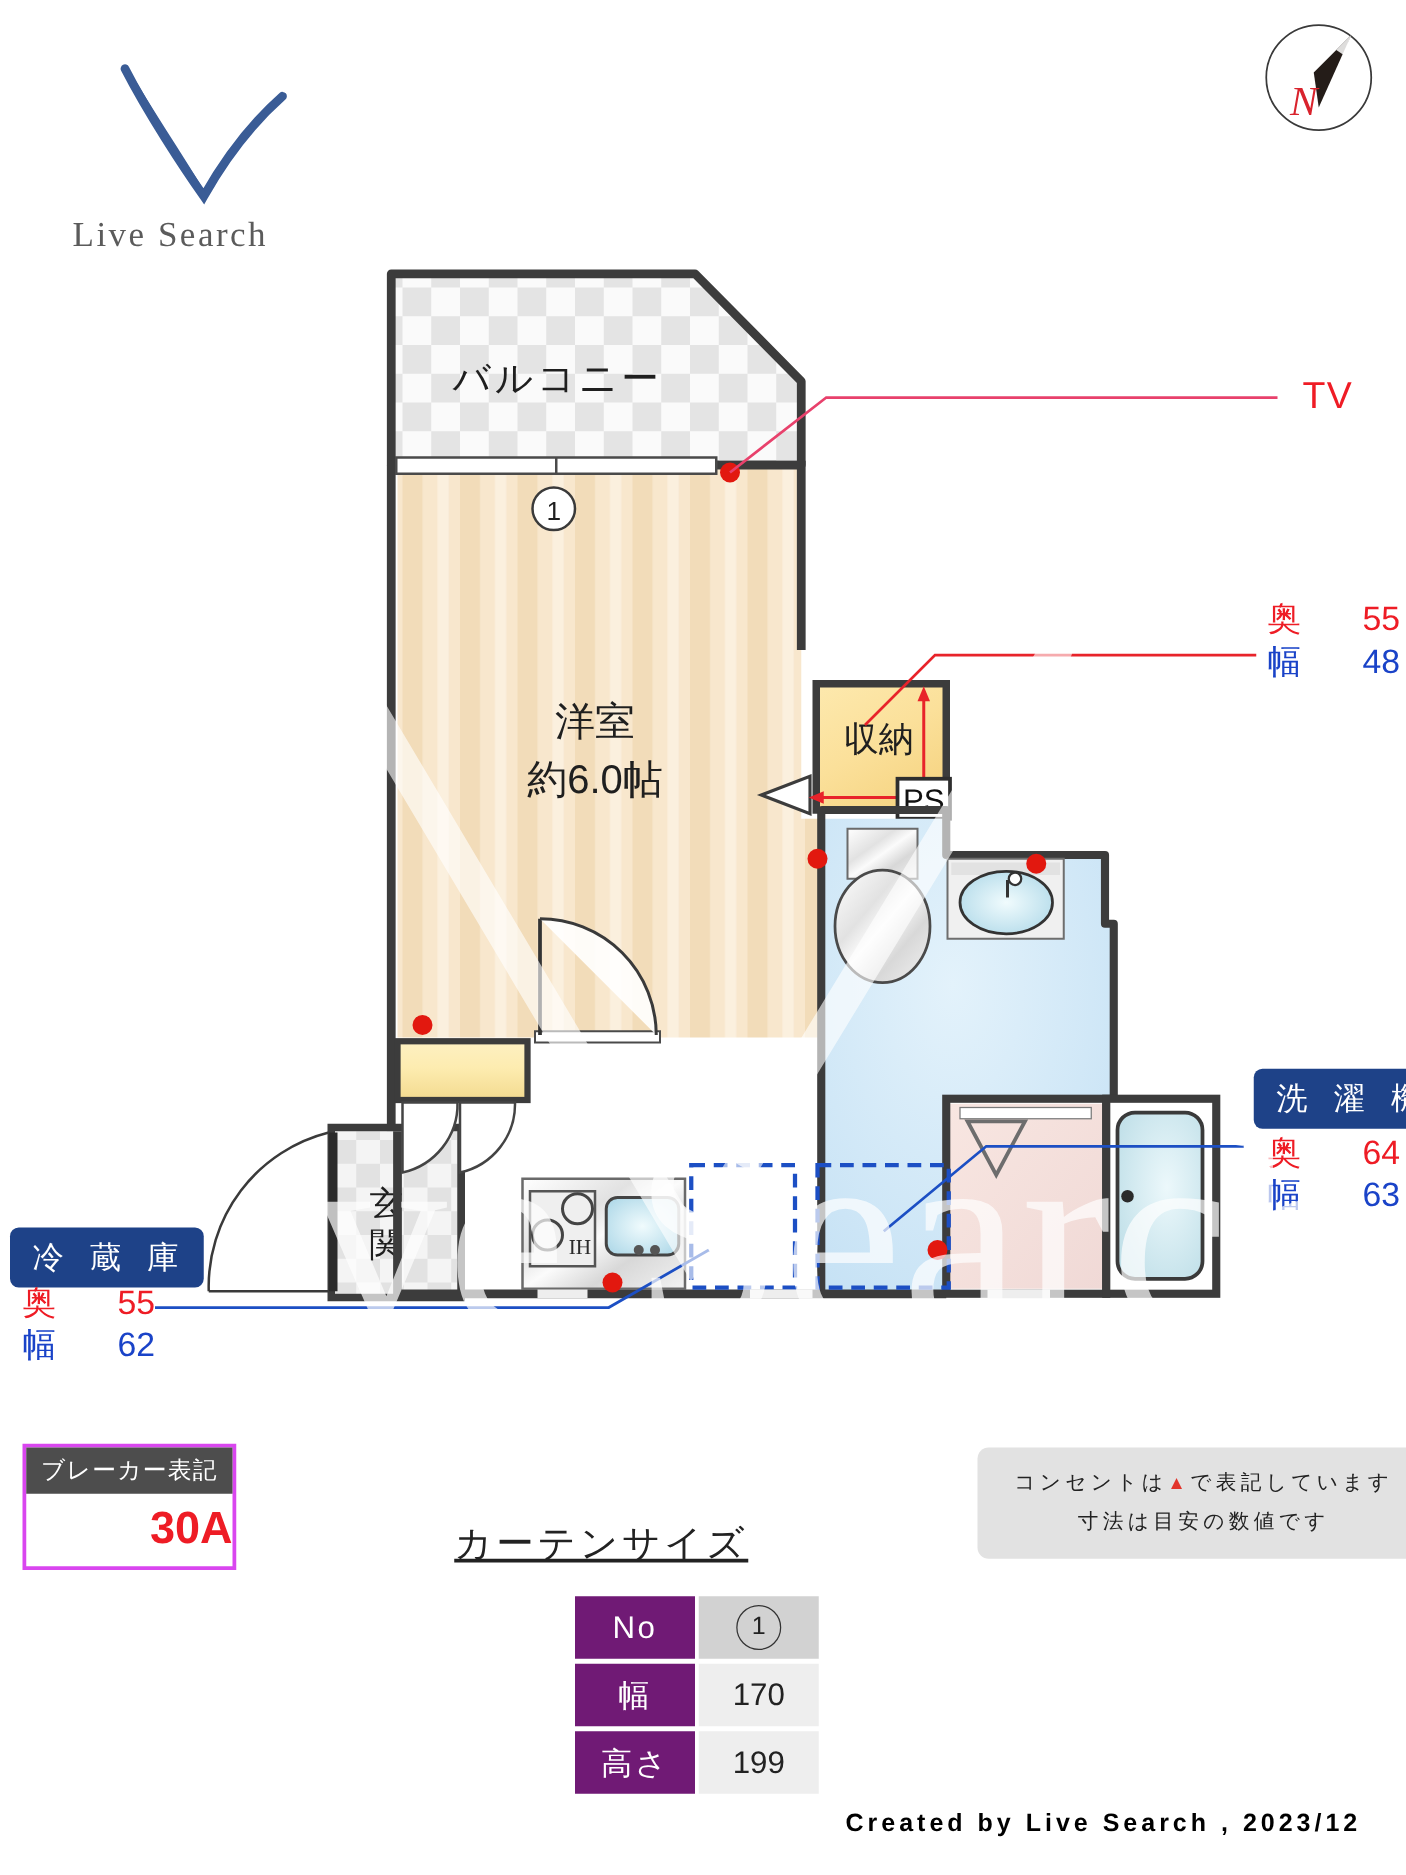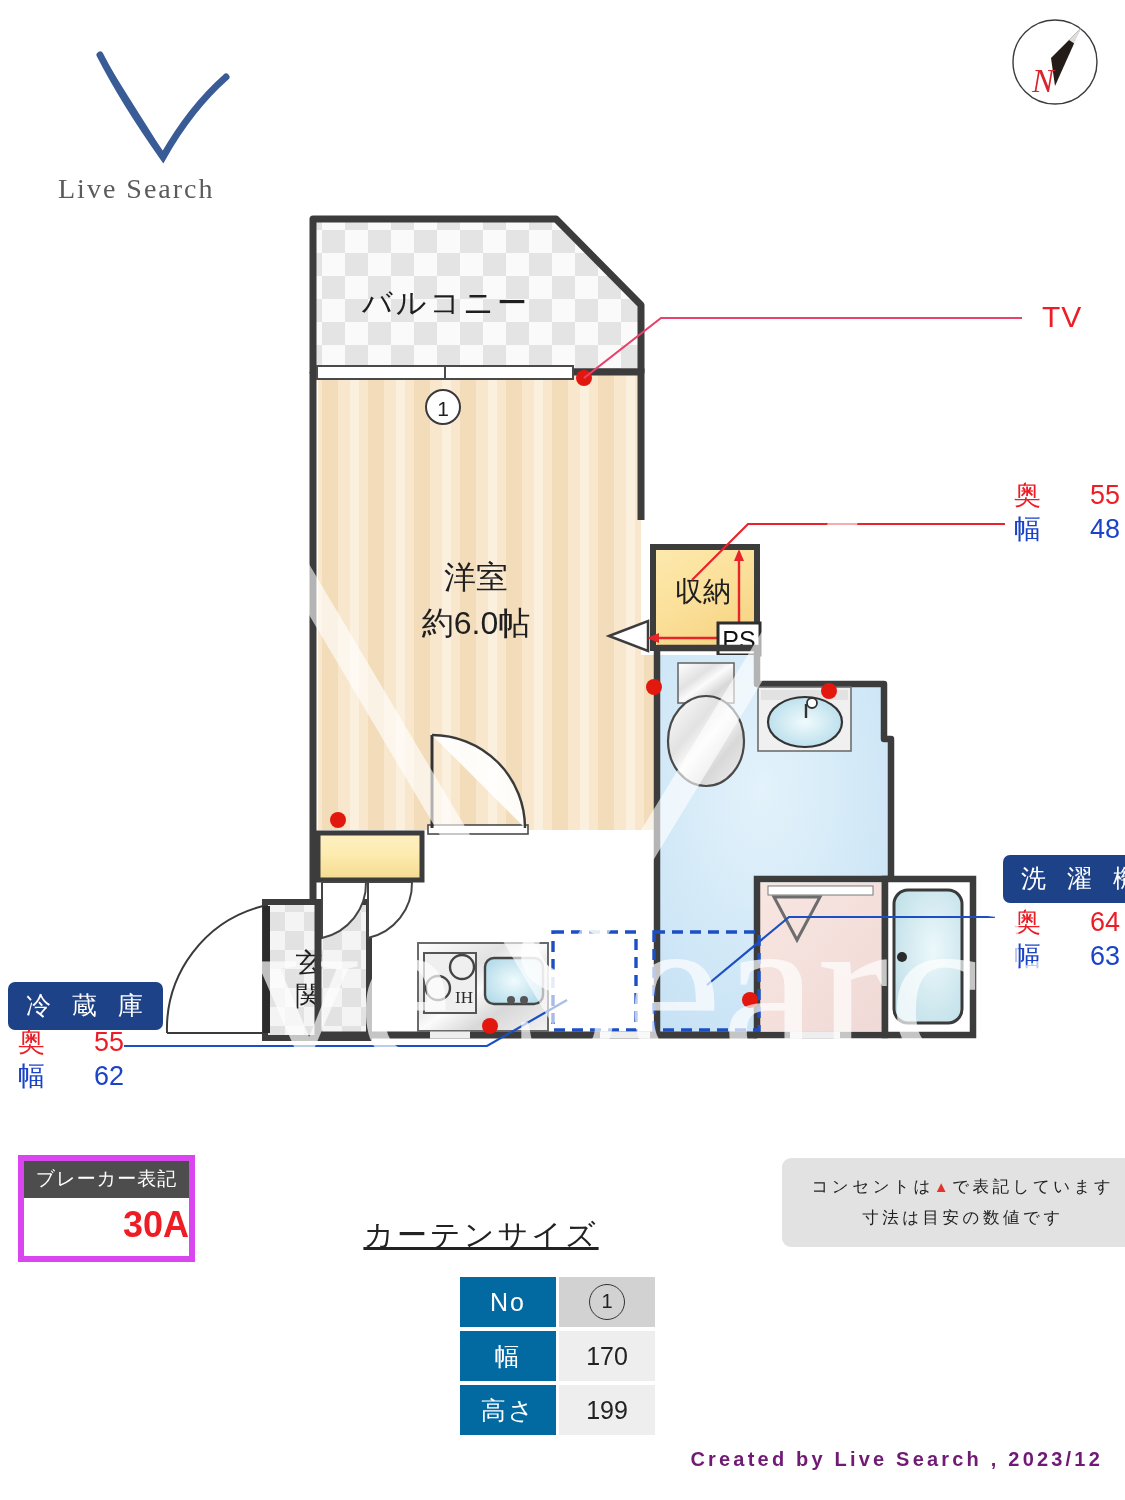--- a/index.html
+++ b/index.html
@@ -39,42 +39,42 @@
   #dim-fridge{left:18px;top:1025px;}
 
   .badge{
     background:#1e4288;color:#fff;font-size:25px;letter-spacing:7px;
     padding:7px 13px 8px 18px;border-radius:7px;text-align:center;white-space:nowrap;
   }
   #badge-washer{left:1003px;top:855px;}
   #badge-fridge{left:8px;top:982px;}
 
   
-  #breaker{left:18px;top:1155px;width:165px;border:6px solid #d946ef;background:#fff;}
+  #breaker{left:18px;top:1155px;width:165px;border:3px solid #d946ef;background:#fff;}
   #breaker .hd{background:#4d4d4d;color:#fff;font-size:19px;letter-spacing:1px;text-align:center;padding:5px 0 6px;}
   #breaker .amp{color:#ee1c25;font-size:36px;font-weight:bold;text-align:right;padding:6px 0 10px;}
 
   
   #note{left:782px;top:1158px;width:362px;background:#e2e2e2;border-radius:9px;padding:13px 0 15px 0;}
   #note div{font-size:16.5px;letter-spacing:3.5px;color:#222;text-align:center;line-height:30px;}
   #note .tri{color:#e2342b;font-size:15px;}
 
   
   #curtain-title{left:0;top:1215px;width:962px;text-align:center;font-size:30px;letter-spacing:3px;text-decoration:underline;}
   #curtain{left:457px;top:1273px;}
   #curtain table{border-collapse:separate;border-spacing:3px 4px;}
   #curtain td{height:48px;font-size:25px;text-align:center;vertical-align:middle;}
-  #curtain td.h{background:#0369a1;color:#fff;width:94px;letter-spacing:2px;}
+  #curtain td.h{background:#701a75;color:#fff;width:94px;letter-spacing:2px;}
   #curtain td.v{background:#eeeeee;color:#222;width:94px;}
   #curtain td.v0{background:#d2d2d2;}
   .circnum{display:inline-block;width:34px;height:34px;line-height:33px;border:1.6px solid #333;
     border-radius:50%;font-size:20px;background:transparent;}
 
   
-  #footer{right:22px;top:1448px;font-size:20px;letter-spacing:3.2px;color:#701a75;white-space:nowrap;font-weight:bold;}
+  #footer{right:36px;top:1448px;font-size:20px;letter-spacing:3.2px;color:#000000;white-space:nowrap;font-weight:bold;}
 </style>
 </head>
 <body>
 
 <div class="abs" id="logo">
   <svg class="mark" width="170" height="130" viewBox="0 0 170 130">
     <path d="M12 10 C30 45 58 88 75 112 C92 82 112 55 138 32" fill="none" stroke="#3a5c96" stroke-width="7" stroke-linecap="round"></path>
     <path d="M12 10 C34 48 60 86 75 112" fill="none" stroke="#3a5c96" stroke-width="5" stroke-linecap="round"></path>
   </svg>
   <div class="word">Live Search</div>

